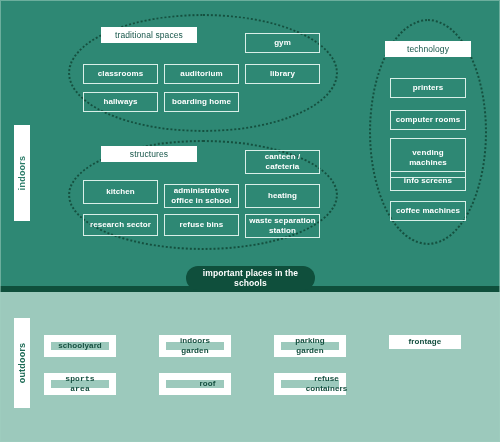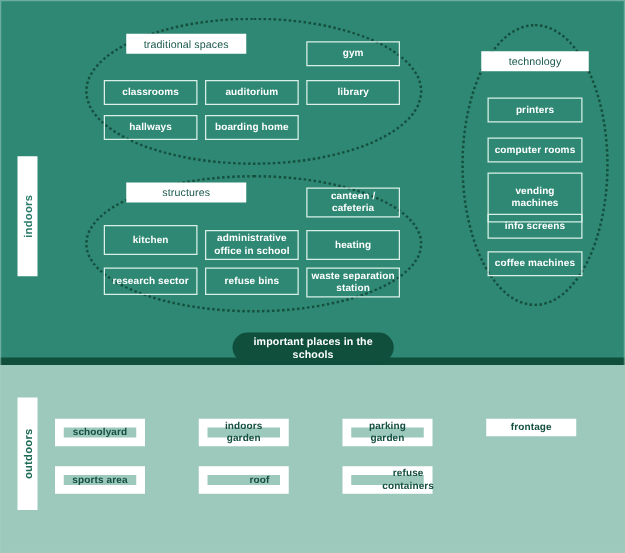--- a/index.html
+++ b/index.html
@@ -173,21 +173,21 @@
     line-height: 1.25;
     padding: 0 3px;
     box-sizing: border-box;
     background: transparent;
     letter-spacing: .1px;
   }
   #obox-schoolyard    { left: 44px;  top: 335px; width: 72px; height: 22px; }
   #obox-schoolgarden  { left: 159px; top: 335px; width: 72px; height: 22px; }
   #obox-parkingspaces { left: 274px; top: 335px; width: 72px; height: 22px; }
   #obox-frontage      { left: 389px; top: 335px; width: 72px; height: 14px; }
-  #obox-sportsarea    { left: 44px;  top: 373px; width: 72px; height: 22px; }
+  #obox-sportsarea    { left: 44px;  top: 373px; width: 72px; height: 22px; font-family: Liberation Mono, monospace; }
   #obox-roof          { left: 159px; top: 373px; width: 72px; height: 22px; padding-left: 28px; }
   #obox-refusecont    { left: 274px; top: 373px; width: 72px; height: 22px; padding-left: 36px; }
 </style>
 </head>
 <body>
 
 <div id="canvas">
 
   <div class="indoors-bg"></div>
   <div class="divider"></div>

